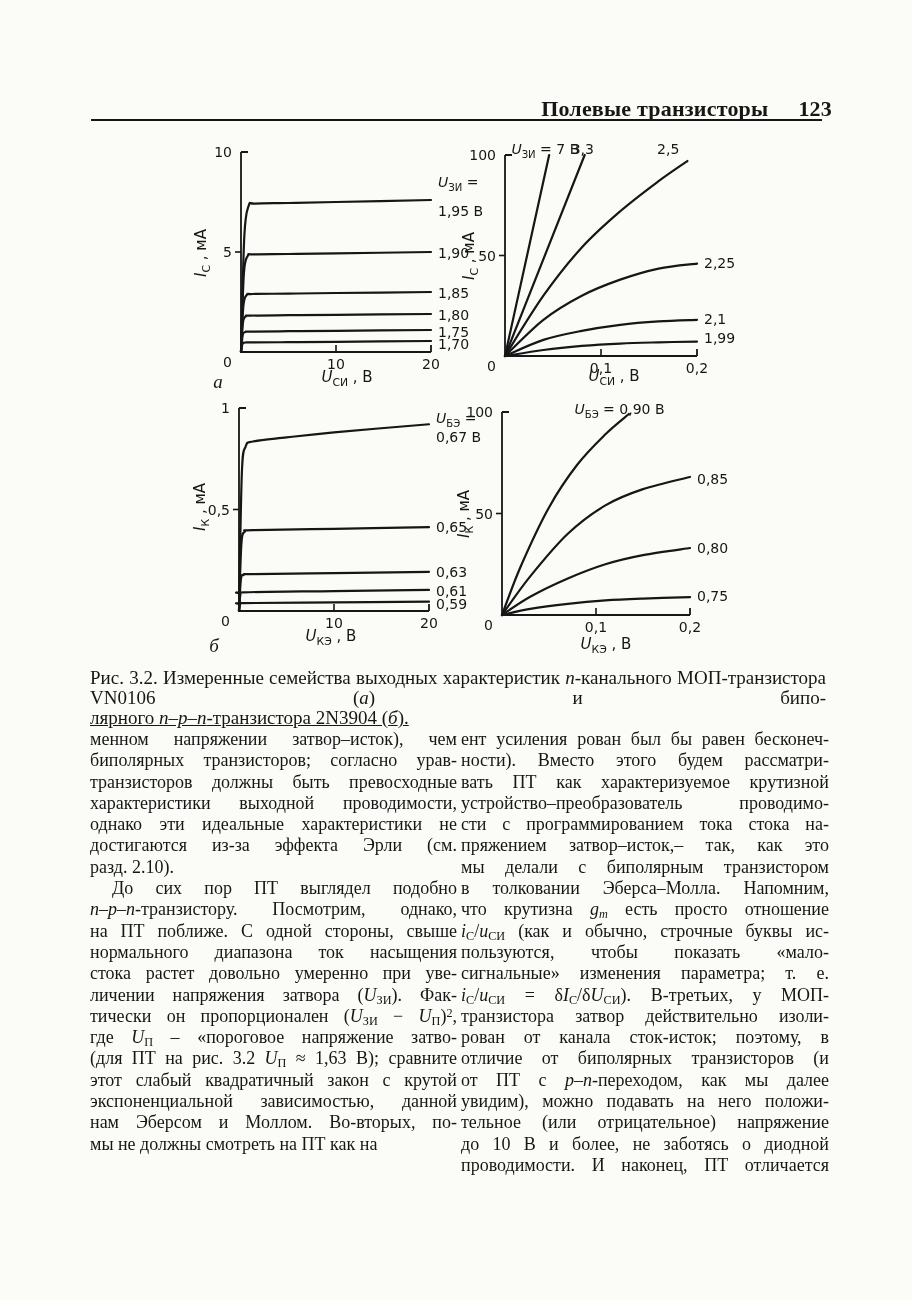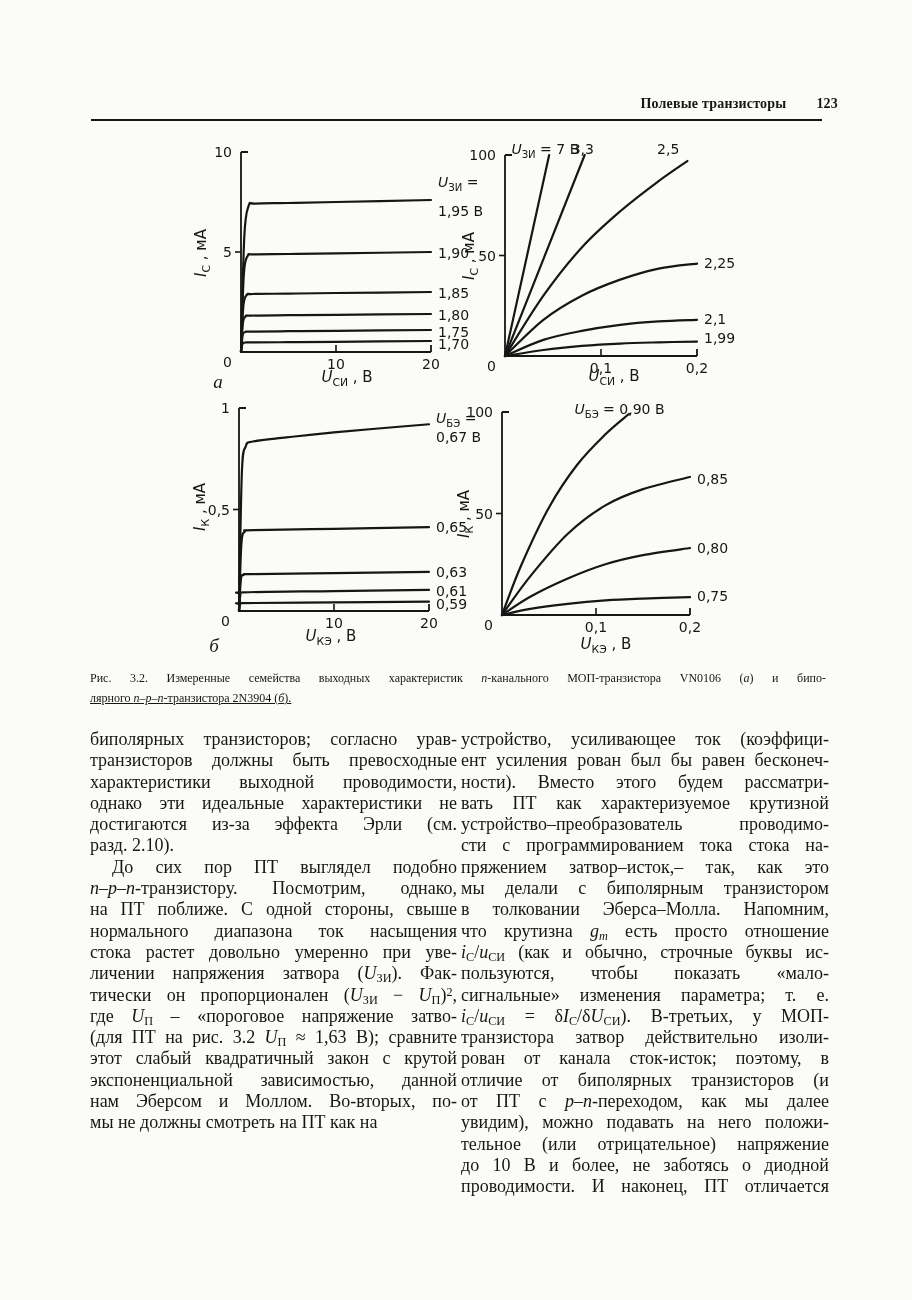--- a/index.html
+++ b/index.html
@@ -5,32 +5,32 @@
   html,body{margin:0;padding:0;}
   body{
     width:912px;height:1300px;position:relative;
     background:#fbfbf7;color:#161616;
     font-family:"Liberation Serif", serif;
     overflow:hidden;
   }
   .page{position:absolute;inset:0;}
   
   .hdr{
-    position:absolute;top:96px;right:74px;
-    font-weight:bold;font-size:14px;letter-spacing:.2px;
+    position:absolute;top:96px;right:80px;
+    font-weight:bold;font-size:22px;letter-spacing:.2px;
     white-space:nowrap;
   }
   .hdr .pageno{margin-left:30px;}
   .rule{position:absolute;left:91px;top:119px;width:731px;height:2px;background:#151515;}
   
   #figure{position:absolute;left:0;top:0;}
   
   .caption{
     position:absolute;left:90px;top:668px;width:736px;
-    font-size:12px;line-height:20px;
+    font-size:19px;line-height:20px;
   }
   .cap-line{text-align:justify;text-align-last:justify;}
   .cap-line.pl{text-align-last:left;text-decoration:underline;}
   
   .col{
     position:absolute;top:729px;width:367px;
     font-size:18px;line-height:21.3px;
   }
   #col-left{left:90px;}
   #col-right{left:461px;width:368px;}
@@ -147,20 +147,21 @@
         <text x="606" y="649" fill="#161616" font-size="15" font-family="&quot;DejaVu Sans&quot;, sans-serif" text-anchor="middle"><tspan font-style="italic" dy="0">U</tspan><tspan font-size="10.799999999999999" dy="4.2">КЭ</tspan><tspan dy="-4.2"> , В</tspan></text>
       </g>
     </svg>
 
   <div class="caption" id="caption">
       <div class="cap-line">Рис. 3.2. Измеренные семейства выходных характеристик <i>n</i>-канального МОП-транзистора VN0106 (<i>а</i>) и бипо-</div>
       <div class="cap-line pl">лярного <i>n–p–n</i>-транзистора 2N3904 (<i>б</i>).</div>
     </div>
 
   <div class="col" id="col-left">
+      <div class="tline">менном напряжении затвор–исток), чем</div>
       <div class="tline">биполярных транзисторов; согласно урав-</div>
       <div class="tline">транзисторов должны быть превосходные</div>
       <div class="tline">характеристики выходной проводимости,</div>
       <div class="tline">однако эти идеальные характеристики не</div>
       <div class="tline">достигаются из-за эффекта Эрли (см.</div>
       <div class="tline pl">разд. 2.10).</div>
       <div class="tline ind">До сих пор ПТ выглядел подобно</div>
       <div class="tline"><i>n–p–n</i>-транзистору. Посмотрим, однако,</div>
       <div class="tline">на ПТ поближе. С одной стороны, свыше</div>
       <div class="tline">нормального диапазона ток насыщения</div>
@@ -168,21 +169,20 @@
       <div class="tline">личении напряжения затвора (<i>U</i><sub>ЗИ</sub>). Фак-</div>
       <div class="tline">тически он пропорционален (<i>U</i><sub>ЗИ</sub> − <i>U</i><sub>П</sub>)<sup>2</sup>,</div>
       <div class="tline">где <i>U</i><sub>П</sub> – «пороговое напряжение затво-</div>
       <div class="tline">(для ПТ на рис. 3.2 <i>U</i><sub>П</sub> ≈ 1,63 В); сравните</div>
       <div class="tline">этот слабый квадратичный закон с крутой</div>
       <div class="tline">экспоненциальной зависимостью, данной</div>
       <div class="tline">нам Эберсом и Моллом. Во-вторых, по-</div>
       <div class="tline pl">мы не должны смотреть на ПТ как на</div>
     </div>
   <div class="col" id="col-right">
-      <div class="tline">устройство, усиливающее ток (коэффици-</div>
       <div class="tline">ент усиления рован был бы равен бесконеч-</div>
       <div class="tline">ности). Вместо этого будем рассматри-</div>
       <div class="tline">вать ПТ как характеризуемое крутизной</div>
       <div class="tline">устройство–преобразователь проводимо-</div>
       <div class="tline">сти с программированием тока стока на-</div>
       <div class="tline">пряжением затвор–исток,– так, как это</div>
       <div class="tline">мы делали с биполярным транзистором</div>
       <div class="tline">в толковании Эберса–Молла. Напомним,</div>
       <div class="tline">что крутизна <i>g</i><sub><i>m</i></sub> есть просто отношение</div>
       <div class="tline"><i>i</i><sub>С</sub>/<i>u</i><sub>СИ</sub> (как и обычно, строчные буквы ис-</div>

